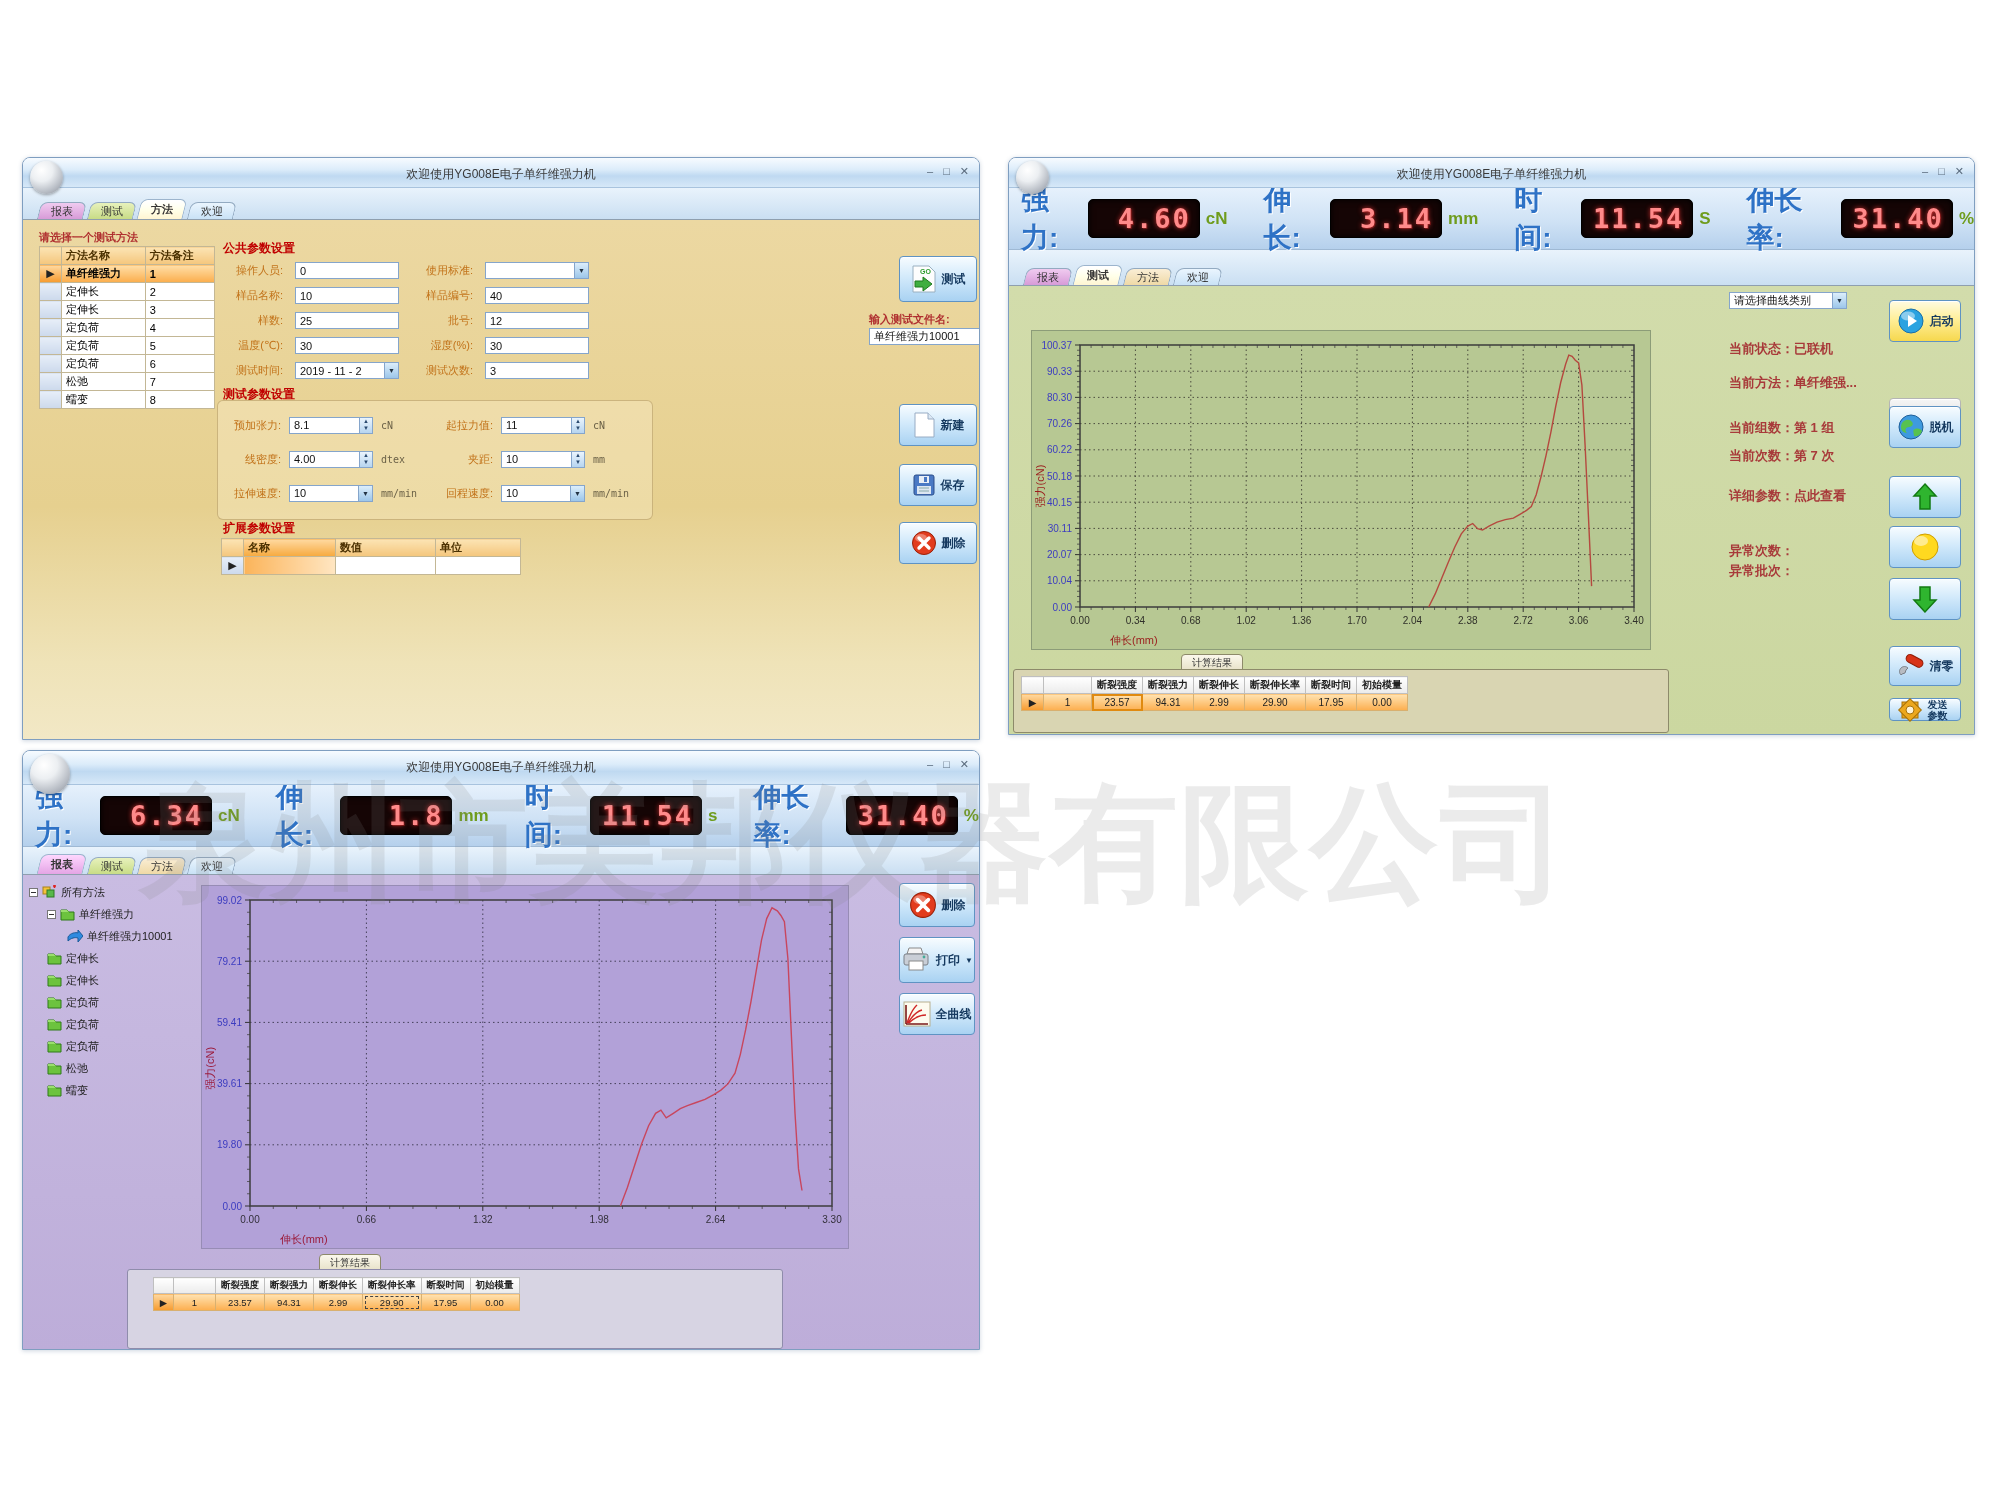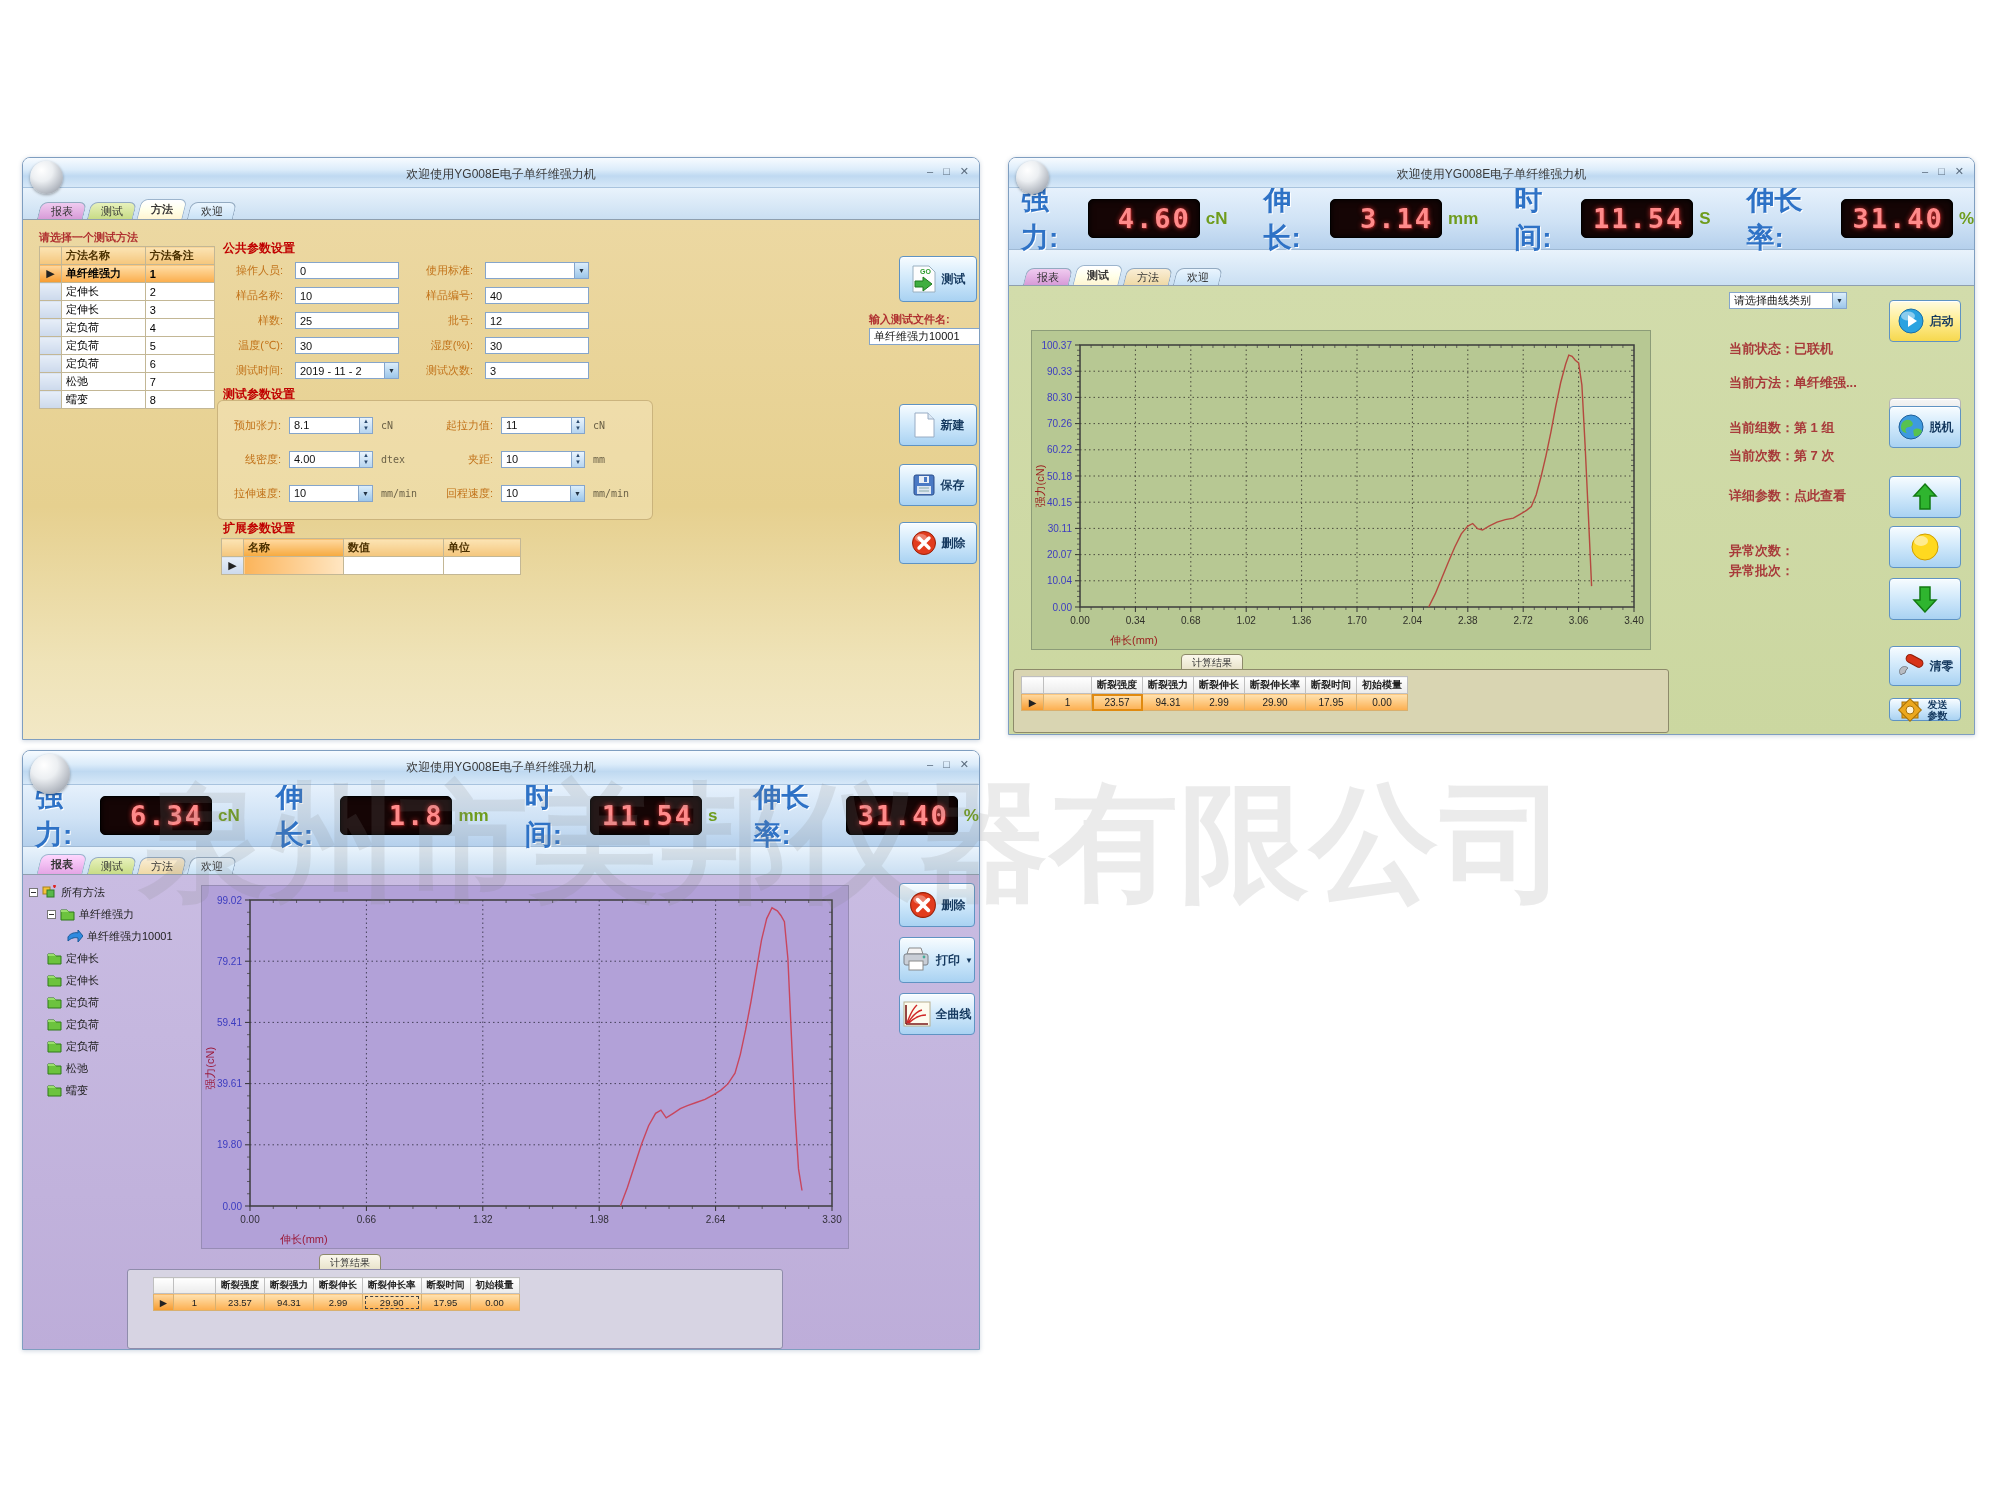--- a/index.html
+++ b/index.html
@@ -279,21 +279,21 @@
           <span class="drop">▼</span>
         </span>
       <span class="funit">mm/min</span>
     </div>
 
     <div class="sectitle" style="left:200px;top:300px">扩展参数设置</div>
     <table class="mgrid" style="left:198px;top:318px;width:300px">
       <tbody>
           <tr>
         <th class="selcol"></th>
-        <th style="background:linear-gradient(#ffd9a0,#f6a93e);width:100px">名称</th>
+        <th style="background:linear-gradient(#ffd9a0,#f6a93e);width:92px">名称</th>
         <th style="width:100px">数值</th>
         <th>单位</th>
       </tr>
       <tr>
         <td class="selcol">▶</td>
         <td style="background:linear-gradient(90deg,#fbb45a,#ffe6c2)"></td>
             <td></td>
             <td></td>
       </tr>
     </tbody>

